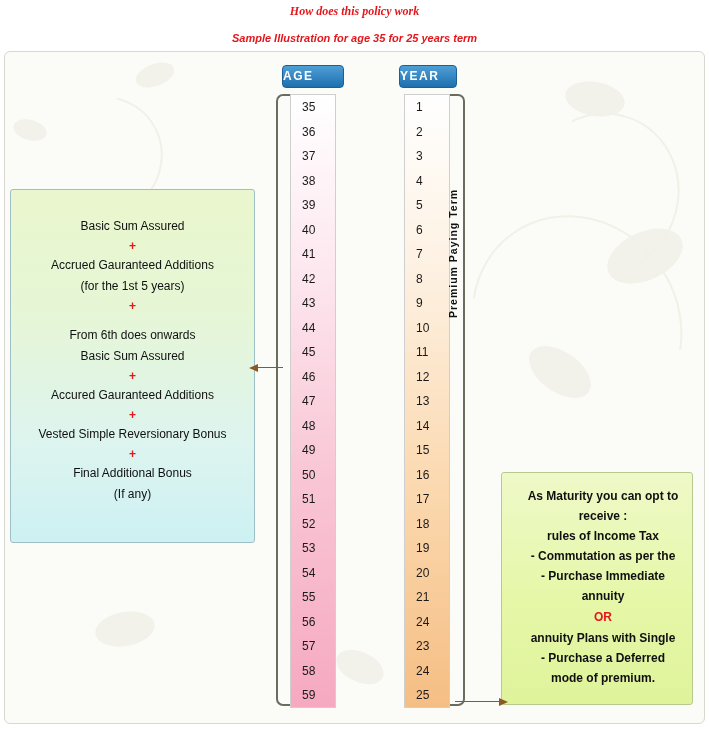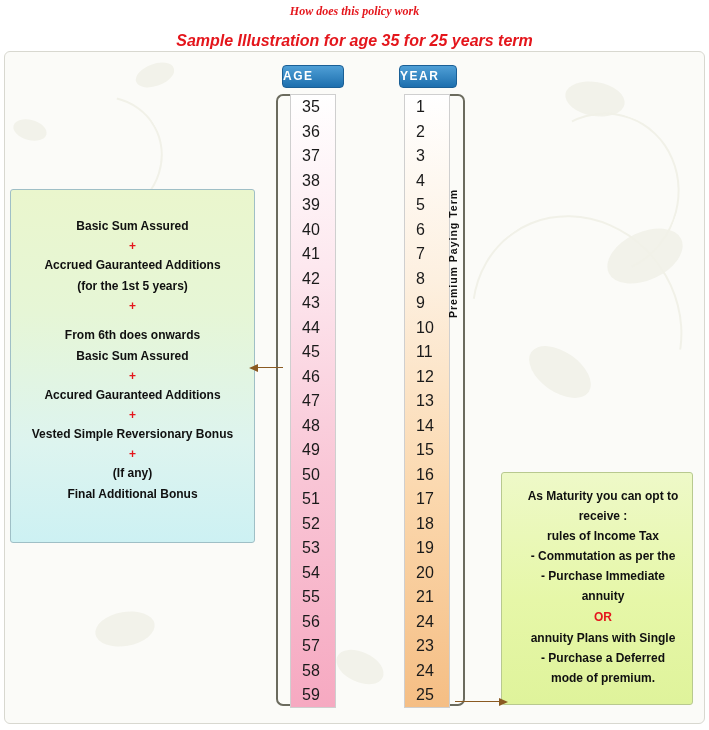--- a/index.html
+++ b/index.html
@@ -31,21 +31,21 @@
     font-style: italic;
     color: #e4161c;
     font-family: "Liberation Serif", serif;
   }
   .subtitle {
     position: absolute;
     top: 32px;
     left: 0;
     width: 709px;
     text-align: center;
-    font-size: 16px;
+    font-size: 11px;
     font-weight: bold;
     font-style: italic;
     color: #e4161c;
   }
 
   
   .panel {
     position: absolute;
     left: 4px;
     top: 51px;
@@ -104,21 +104,21 @@
     border: 1px solid #cfcfcf;
     background: #ffffff;
   }
   #age-strip  { left: 290px; background: linear-gradient(#ffffff 0%, #fde8ef 28%, #f9c6d6 62%, #f6a9c1 100%); }
   #year-strip { left: 404px; background: linear-gradient(#ffffff 0%, #fdf0e0 30%, #fbd8ae 65%, #f5be84 100%); }
 
   .cell {
     height: 24.5px;
     line-height: 24.5px;
     padding-left: 11px;
-    font-size: 16px;
+    font-size: 12px;
     color: #1a1a1a;
     font-family: "Liberation Sans", sans-serif;
   }
 
   
   .bracket {
     position: absolute;
     border: 2px solid #6b6b5e;
     width: 14px;
   }
@@ -159,21 +159,21 @@
     height: 354px;
     border: 1px solid #9fbfc6;
     border-radius: 3px;
     background: linear-gradient(#eaf6cd 0%, #e6f6d6 35%, #ddf4ef 72%, #cdf1f3 100%);
     box-sizing: border-box;
     padding-top: 26px;
     text-align: center;
   }
   #benefit-box .line {
     font-size: 12px;
-    font-weight: bold;
+    font-weight: normal;
     color: #101010;
     line-height: 17px;
     padding: 2px 6px;
   }
   #benefit-box .plus {
     font-size: 12px;
     font-weight: bold;
     color: #e4161c;
     line-height: 16px;
     padding: 1px 0;
@@ -327,22 +327,22 @@
       <div class="line">(for the 1st 5 years)</div>
       <div class="plus">+</div>
       <div class="gap"></div>
       <div class="line">From 6th does onwards</div>
       <div class="line">Basic Sum Assured</div>
       <div class="plus">+</div>
       <div class="line">Accured Gauranteed Additions</div>
       <div class="plus">+</div>
       <div class="line">Vested Simple Reversionary Bonus</div>
       <div class="plus">+</div>
+      <div class="line">Final Additional Bonus</div>
       <div class="line">(If any)</div>
-      <div class="line">Final Additional Bonus</div>
     </div>
   <div id="maturity-box">
       <div class="line">As Maturity you can opt to</div>
       <div class="line">receive :</div>
       <div class="line">rules of Income Tax</div>
       <div class="line">- Commutation as per the</div>
       <div class="line">- Purchase Immediate</div>
       <div class="line">annuity</div>
       <div class="or">OR</div>
       <div class="line">annuity Plans with Single</div>

